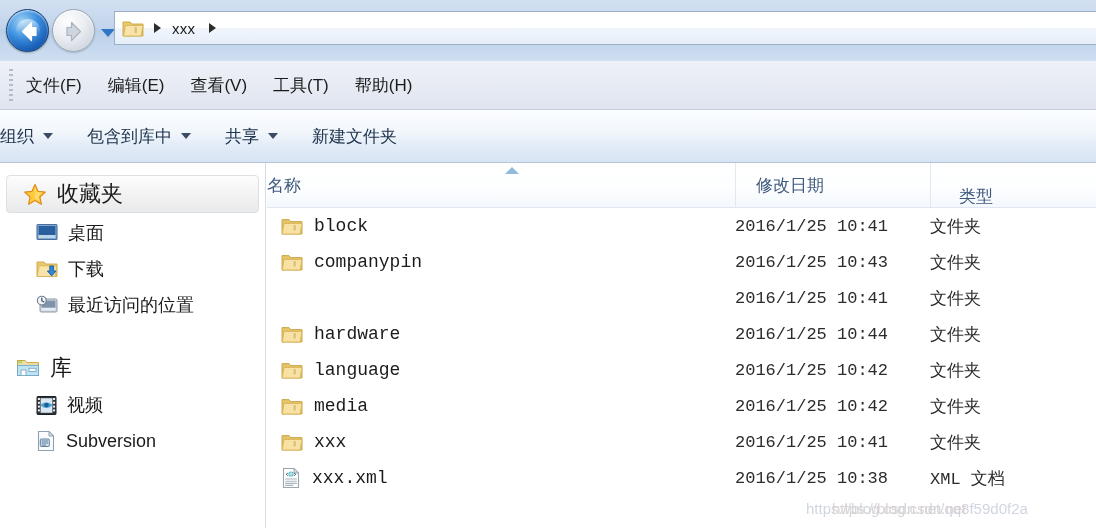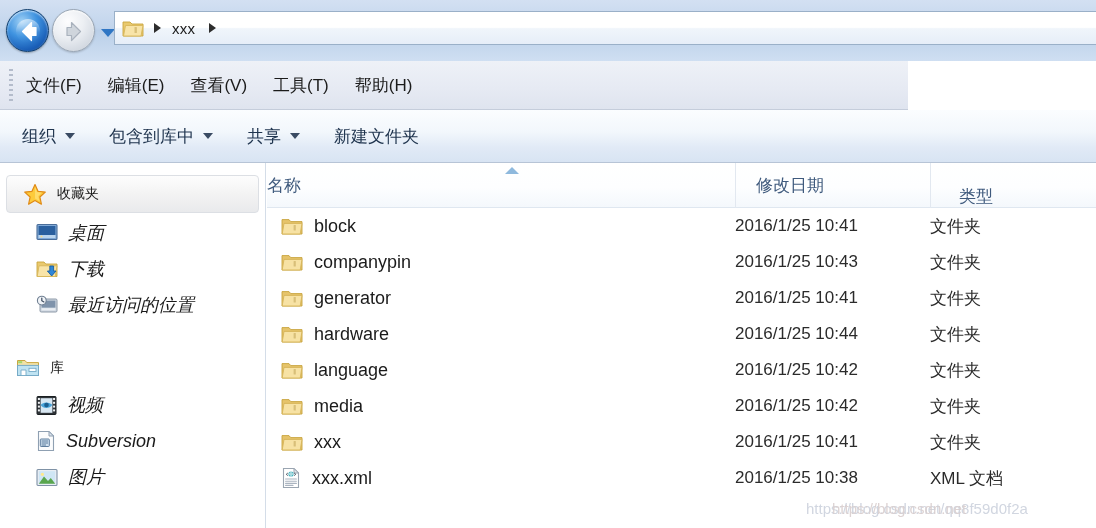--- a/index.html
+++ b/index.html
@@ -96,21 +96,21 @@
     font-size: 15px;
     color: #1b1b1b;
     letter-spacing: 0.2px;
     padding: 0 4px;
   }
 
   
   .menubar {
     position: absolute;
     left: 0; top: 61px;
-    width: 908px; height: 49px;
+    width: 1096px; height: 49px;
     background: linear-gradient(to bottom, #eef1f7 0%, #e6eaf3 58%, #dfe4ef 100%);
     border-bottom: 1px solid #c5cddb;
     box-sizing: border-box;
     display: flex;
     align-items: center;
     padding-left: 26px;
   }
   .menu-grip {
     position: absolute;
     left: 9px; top: 8px;
@@ -128,21 +128,20 @@
   
   .toolbar {
     position: absolute;
     left: 0; top: 110px;
     width: 1096px; height: 53px;
     background: linear-gradient(to bottom, #fbfdff 0%, #f2f7fc 42%, #e1eaf6 72%, #d8e4f3 100%);
     border-bottom: 1px solid #b7c4d6;
     box-sizing: border-box;
     display: flex;
     align-items: center;
-    padding-left: 22px;
   }
   .tb-item {
     display: flex;
     align-items: center;
     font-size: 17px;
     color: #20354f;
     margin-right: 34px;
     white-space: nowrap;
     cursor: default;
   }
@@ -176,33 +175,32 @@
     padding-left: 16px;
     box-sizing: border-box;
   }
   .side-group-head.plain {
     background: none;
     border: none;
     margin: 0;
     padding-left: 16px;
   }
   .side-group-label {
-    font-size: 14px;
+    font-size: 22px;
     color: #1a1a1a;
     margin-left: 10px;
     white-space: nowrap;
   }
   .side-item {
     height: 36px;
     display: flex;
     align-items: center;
     padding-left: 36px;
     box-sizing: border-box;
     cursor: default;
-    font-style: italic;
   }
   .side-item-label {
     font-size: 18px;
     color: #1a1a1a;
     margin-left: 10px;
     white-space: nowrap;
   }
   .side-spacer { height: 26px; }
   .ico { flex: 0 0 auto; display: block; }
 
@@ -236,21 +234,21 @@
   .col-cell.c-date  { left: 468px; width: 195px; padding-left: 20px; border-left: 1px solid #e2e8f0; }
   .col-cell.c-type  { left: 663px; width: 166px; padding-left: 28px; border-left: 1px solid #e2e8f0; align-items: flex-end; }
   .sort-tri {
     position: absolute;
     left: 238px; top: 4px;
     width: 0; height: 0;
     border-left: 7px solid transparent;
     border-right: 7px solid transparent;
     border-bottom: 7px solid #8fb9dd;
   }
-  .file-rows { position: relative; }
+  .file-rows { position: relative; font-family: Liberation Mono, monospace; }
   .file-row {
     position: relative;
     height: 36px;
     display: flex;
     align-items: center;
     cursor: default;
   }
   .fr-name {
     position: absolute;
     left: 0; width: 468px;
@@ -437,29 +435,20 @@
     <div class="side-item">
       <svg class="ico" width="20" height="22" viewBox="0 0 20 22">
         <path d="M2.5 1.5 L13 1.5 L17.5 6 L17.5 20.5 L2.5 20.5 Z" fill="#fbfcfd" stroke="#8fa0b2" stroke-width="1.1"></path>
         <path d="M13 1.5 L13 6 L17.5 6 Z" fill="#dde5ee" stroke="#8fa0b2" stroke-width="1"></path>
         <rect x="4.3" y="9" width="9" height="7.5" rx="0.8" fill="#cfe0ef" stroke="#5f7e9e" stroke-width="1"></rect>
         <path d="M6 11 L11.6 11 M6 13 L11.6 13 M6 15 L9.6 15" stroke="#5f7e9e" stroke-width="1" stroke-linecap="round"></path>
       </svg>
       <span class="side-item-label">Subversion</span>
     </div>
 
-    <div class="side-item">
-      <svg class="ico" width="22" height="19" viewBox="0 0 22 19">
-        <rect x="1" y="1.5" width="20" height="16" rx="1" fill="#e9eef4" stroke="#7f92a6" stroke-width="1.1"></rect>
-        <rect x="2.8" y="3.2" width="16.4" height="12.6" fill="#cfe6f5"></rect>
-        <path d="M2.8 15.8 L8 8.5 L12 13 L14.8 10 L19.2 15.8 Z" fill="#5aa64e"></path>
-        <circle cx="6.4" cy="6.3" r="1.6" fill="#ffe98a"></circle>
-      </svg>
-      <span class="side-item-label">图片</span>
-    </div>
   </div>
 
   <div class="content">
 
     <div class="col-head">
       <div class="col-cell c-name">
         <span>名称</span>
         <span class="sort-tri"></span>
       </div>
       <div class="col-cell c-date">
@@ -492,28 +481,20 @@
             <path d="M3 6.4 L21 6.4 L19.2 17 L1.2 17 Z" fill="#f7e2a4" stroke="#d6b458" stroke-width="0.9"></path>
             <rect x="12.6" y="8" width="2.2" height="5.6" rx="0.5" fill="#d8bf79"></rect>
           </svg>
           <span class="fr-label">companypin</span>
         </div>
         <div class="fr-date">2016/1/25 10:43</div>
         <div class="fr-type">文件夹</div>
       </div>
 
       <div class="file-row">
-        <div class="fr-name">
-          <svg class="ico" width="22" height="19" viewBox="0 0 22 19">
-            <path d="M1 2.6 L8 2.6 L9.8 4.6 L21 4.6 L21 17 L1 17 Z" fill="#e6c46b" stroke="#c7a33d" stroke-width="0.9"></path>
-            <path d="M3 6.4 L21 6.4 L19.2 17 L1.2 17 Z" fill="#f7e2a4" stroke="#d6b458" stroke-width="0.9"></path>
-            <rect x="12.6" y="8" width="2.2" height="5.6" rx="0.5" fill="#d8bf79"></rect>
-          </svg>
-          <span class="fr-label">generator</span>
-        </div>
         <div class="fr-date">2016/1/25 10:41</div>
         <div class="fr-type">文件夹</div>
       </div>
 
       <div class="file-row">
         <div class="fr-name">
           <svg class="ico" width="22" height="19" viewBox="0 0 22 19">
             <path d="M1 2.6 L8 2.6 L9.8 4.6 L21 4.6 L21 17 L1 17 Z" fill="#e6c46b" stroke="#c7a33d" stroke-width="0.9"></path>
             <path d="M3 6.4 L21 6.4 L19.2 17 L1.2 17 Z" fill="#f7e2a4" stroke="#d6b458" stroke-width="0.9"></path>
             <rect x="12.6" y="8" width="2.2" height="5.6" rx="0.5" fill="#d8bf79"></rect>

